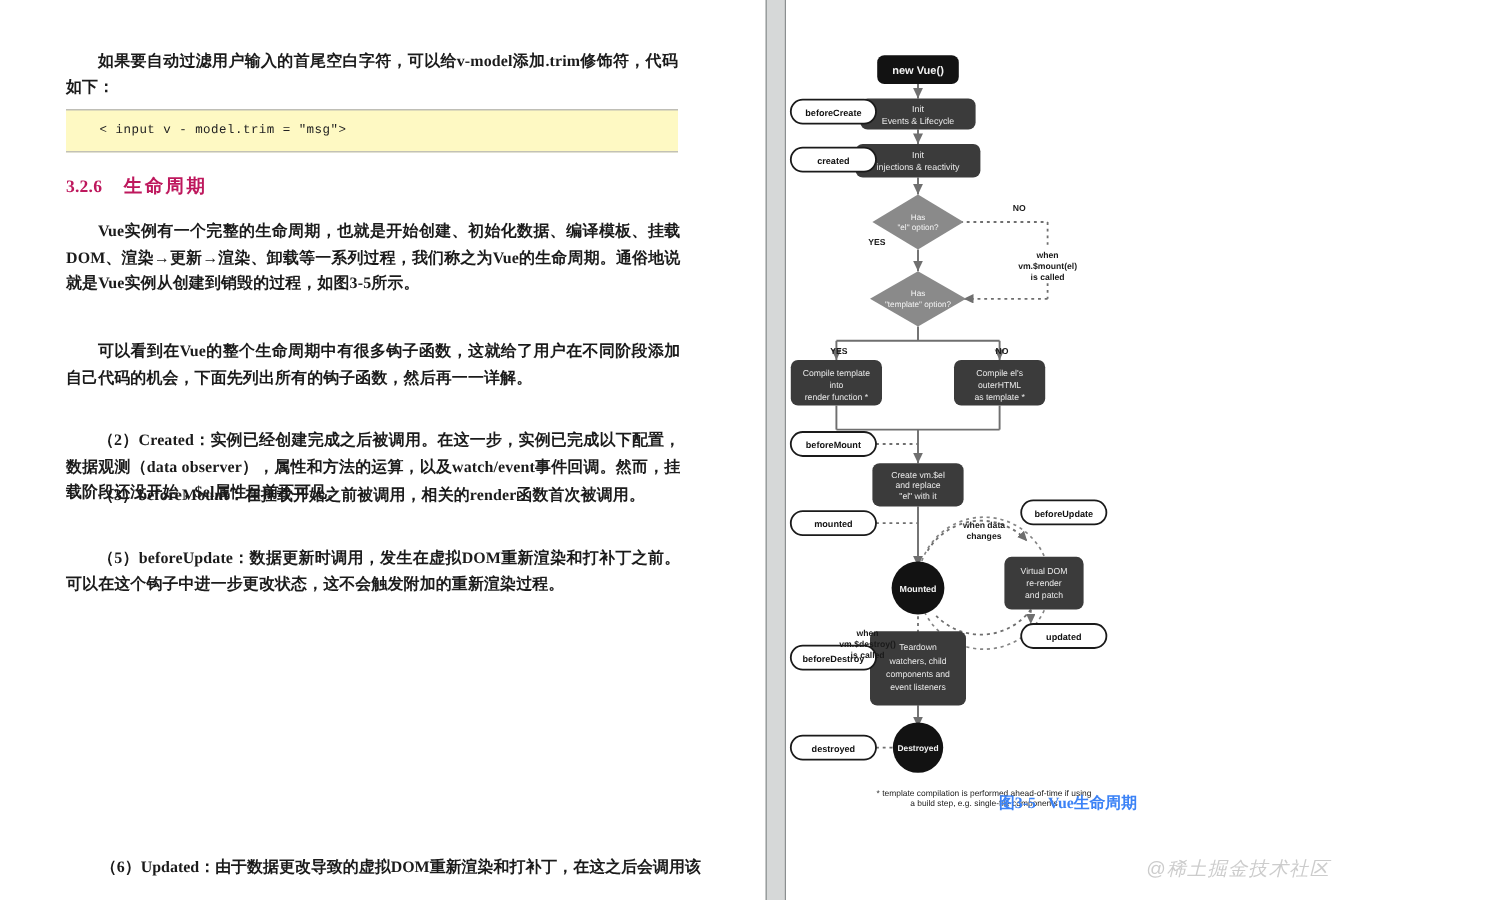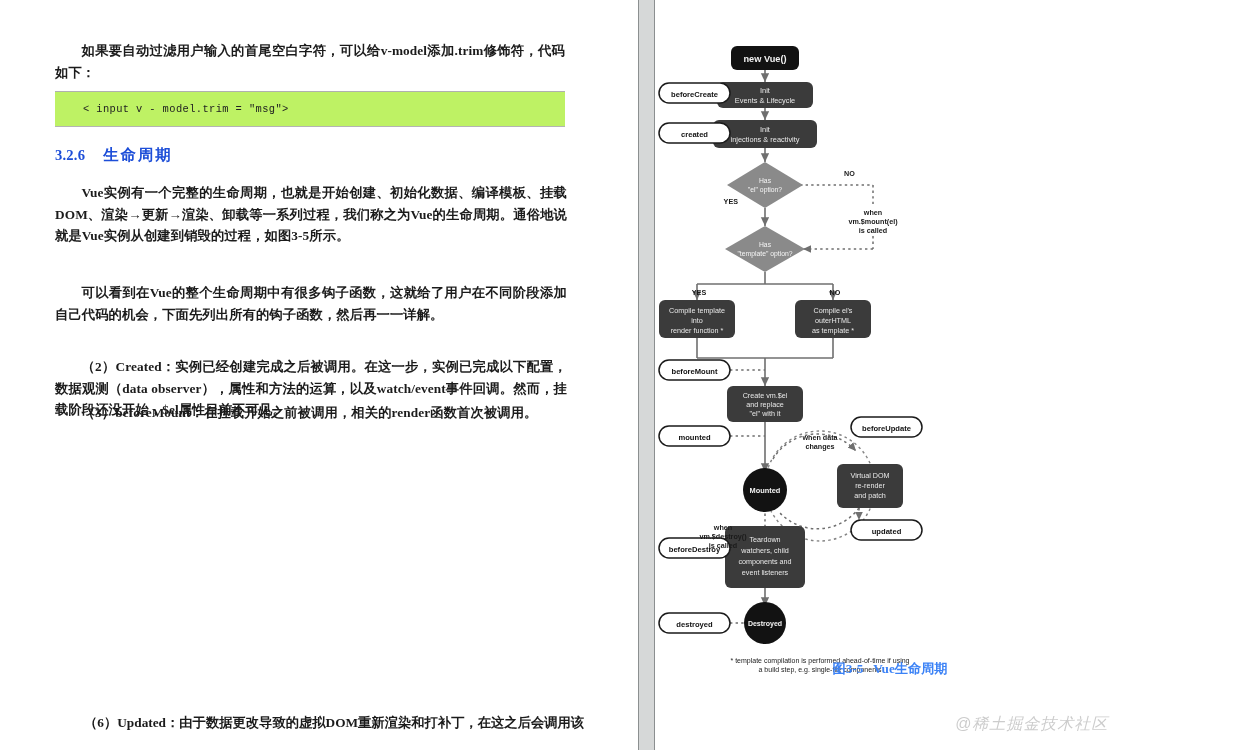--- a/index.html
+++ b/index.html
@@ -58,21 +58,21 @@
     top: 40px;
     width: 510px;
   }
 
   .code-block {
     position: absolute;
     left: 55px;
     top: 91px;
     width: 510px;
     height: 36px;
-    background: #bef264;
+    background: #fef9c3;
     border-top: 1px solid #b0b0b0;
     border-bottom: 1px solid #b4b4b4;
     box-sizing: border-box;
   }
   .code-block .code-text {
     position: absolute;
     left: 28px;
     top: 11px;
     font-family: "Liberation Mono", "DejaVu Sans Mono", monospace;
     font-size: 10.4px;
@@ -80,21 +80,21 @@
     letter-spacing: 0.4px;
     white-space: pre;
   }
 
   .heading {
     position: absolute;
     left: 55px;
     top: 145px;
     font-size: 14.6px;
     font-weight: bold;
-    color: #1d4ed8;
+    color: #be185d;
     letter-spacing: 0.2px;
   }
   .heading .h-num { margin-right: 18px; }
   .heading .h-title { font-size: 15.4px; letter-spacing: 2px; }
 
   .para-a { left: 55px; top: 182px; width: 512px; }
   .para-c { left: 55px; top: 282px; width: 512px; }
   .para-d { left: 55px; top: 331px; width: 512px; }
 
   
@@ -172,20 +172,21 @@
     <div class="body-text para-a indent">Vue实例有一个完整的生命周期，也就是开始创建、初始化数据、编译模板、挂载DOM、渲染→更新→渲染、卸载等一系列过程，我们称之为Vue的生命周期。通俗地说就是Vue实例从创建到销毁的过程，如图3-5所示。</div>
 
     <div class="body-text para-c indent">可以看到在Vue的整个生命周期中有很多钩子函数，这就给了用户在不同阶段添加自己代码的机会，下面先列出所有的钩子函数，然后再一一详解。</div>
 
 
     <div class="body-text" style="left:55px; top:356px; width:512px; text-indent:2em;">（2）Created：实例已经创建完成之后被调用。在这一步，实例已完成以下配置，数据观测（data  observer），属性和方法的运算，以及watch/event事件回调。然而，挂载阶段还没开始，$el属性目前不可见。</div>
 
     <div class="body-text" style="left:55px; top:402px; width:512px; text-indent:2em;">（3）beforeMount：在挂载开始之前被调用，相关的render函数首次被调用。</div>
 
 
+    <div class="body-text" style="left:55px; top:454px; width:512px; text-indent:2em;">（5）beforeUpdate：数据更新时调用，发生在虚拟DOM重新渲染和打补丁之前。可以在这个钩子中进一步更改状态，这不会触发附加的重新渲染过程。</div>
   </div>
 
   <div class="col-divider"></div>
 
   <div id="right-col">
 
     <div id="figure">
       <svg width="470" height="680" viewBox="0 0 470 680" xmlns="http://www.w3.org/2000/svg">
         <defs>
           <marker id="ah" markerWidth="7" markerHeight="7" refX="5.5" refY="2.6" orient="auto" markerUnits="strokeWidth">

